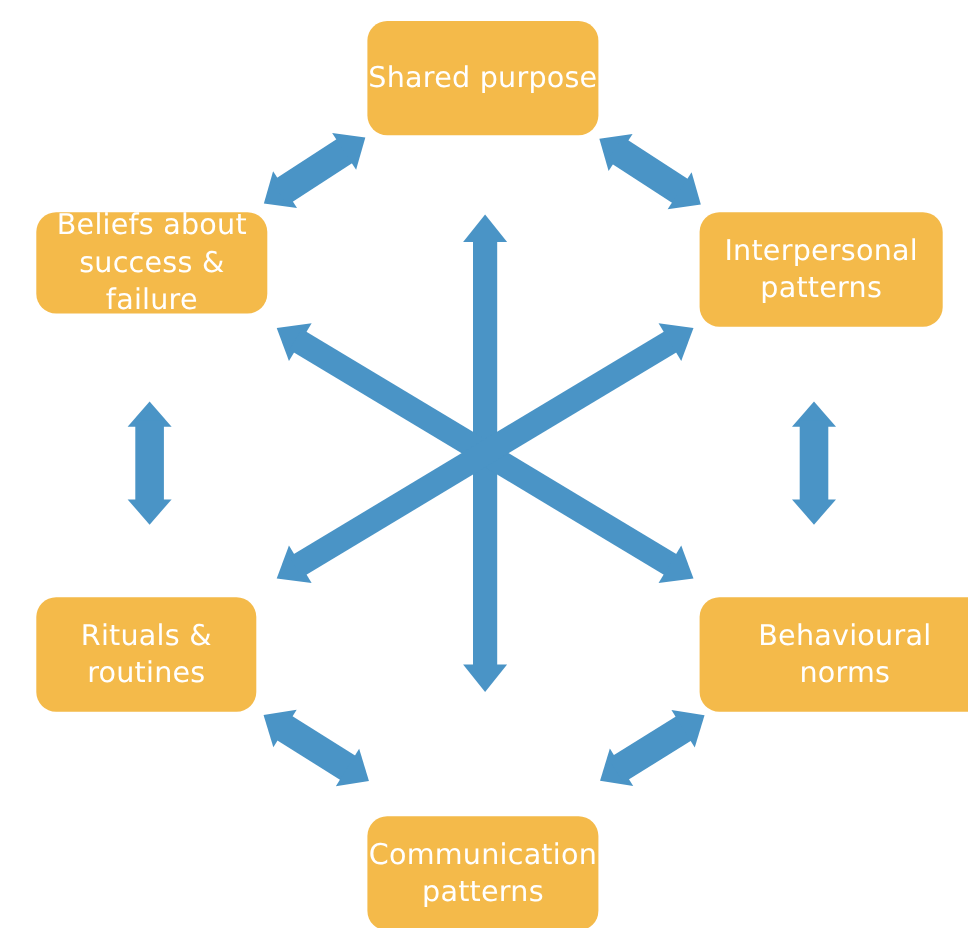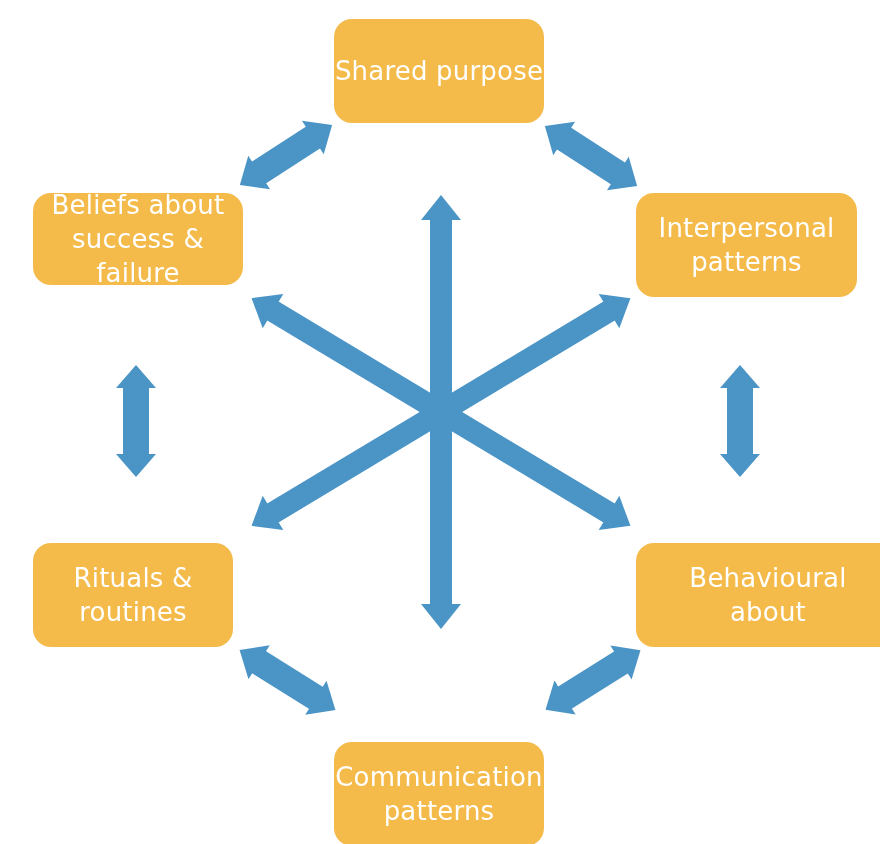--- a/index.html
+++ b/index.html
@@ -137,20 +137,20 @@
   <div class="node n-interpersonal">
     <span class="line">Interpersonal</span>
     <span class="line">patterns</span>
   </div>
   <div class="node n-rituals">
     <span class="line">Rituals &amp;</span>
     <span class="line">routines</span>
   </div>
   <div class="node n-behavioural">
     <span class="line">Behavioural</span>
-    <span class="line">about</span>
+    <span class="line">norms</span>
   </div>
   <div class="node n-communication">
     <span class="line">Communication</span>
     <span class="line">patterns</span>
   </div>
 
 </div>
 
 </body></html>

